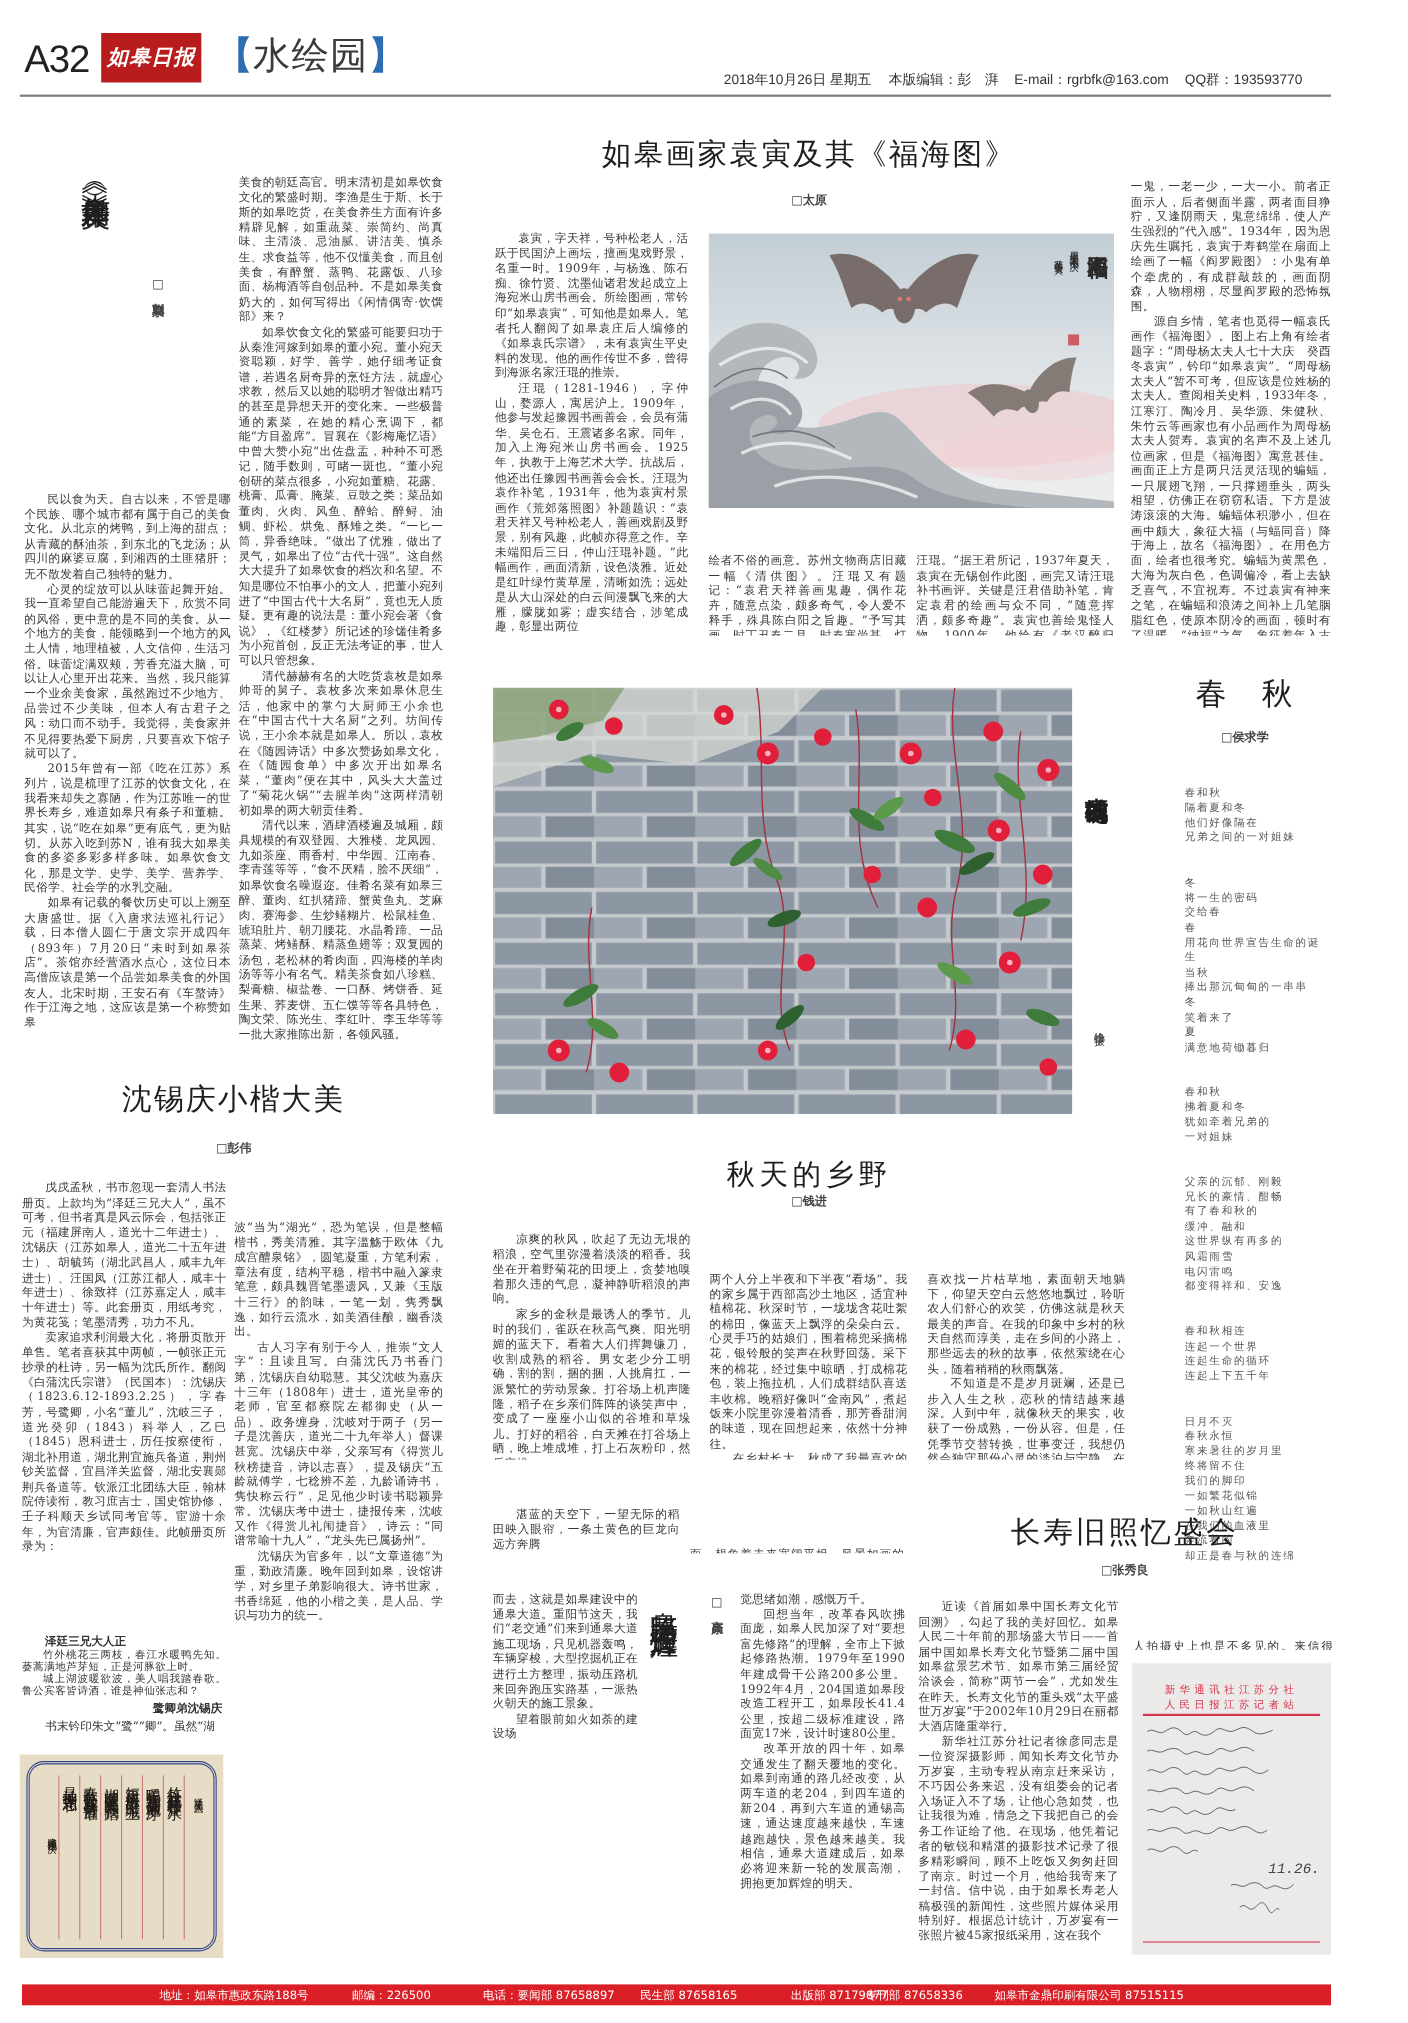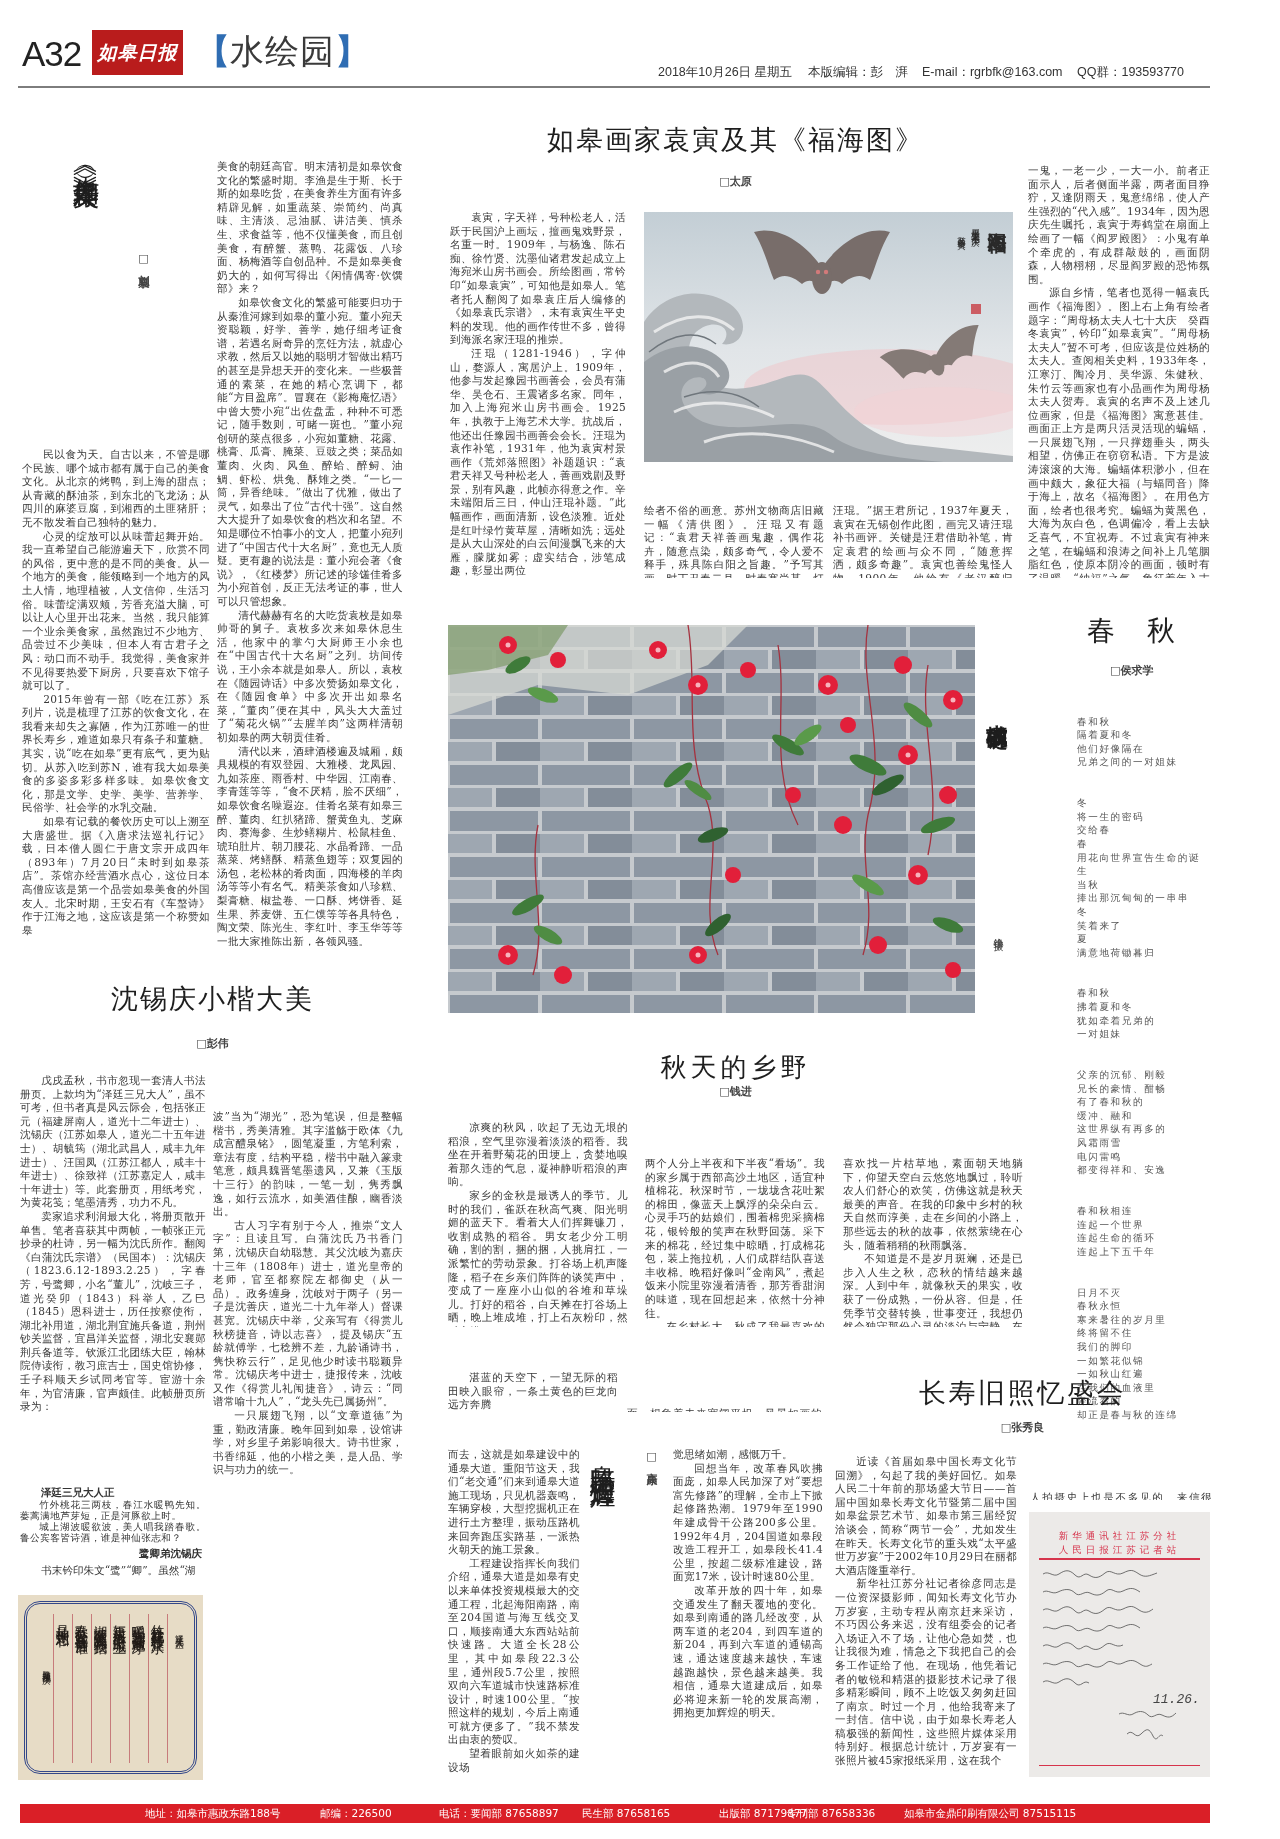--- a/index.html
+++ b/index.html
@@ -287,21 +287,21 @@
     <div class="ccol main">湖波暖欲波美人唱我踏</div>
     <div class="ccol main">春歌鲁公宾客皆诗酒谁</div>
     <div class="ccol main">是神仙张志和</div>
     <div class="ccol sig">鹭卿弟沈锡庆</div>
   </div>
 </div>
 
 <div class="pg txt" style="left:213px;top:1074px;width:190px;height:722px;">
   <p class="cont">波”当为“湖光”，恐为笔误，但是整幅楷书，秀美清雅。其字滥觞于欧体《九成宫醴泉铭》，圆笔凝重，方笔利索，章法有度，结构平稳，楷书中融入篆隶笔意，颇具魏晋笔墨遗风，又兼《玉版十三行》的韵味，一笔一划，隽秀飘逸，如行云流水，如美酒佳酿，幽香淡出。</p>
   <p>古人习字有别于今人，推崇“文人字”：且读且写。白蒲沈氏乃书香门第，沈锡庆自幼聪慧。其父沈岐为嘉庆十三年（1808年）进士，道光皇帝的老师，官至都察院左都御史（从一品）。政务缠身，沈岐对于两子（另一子是沈善庆，道光二十九年举人）督课甚宽。沈锡庆中举，父亲写有《得赏儿秋榜捷音，诗以志喜》，提及锡庆“五龄就傅学，七稔辨不差，九龄诵诗书，隽快称云行”，足见他少时读书聪颖异常。沈锡庆考中进士，捷报传来，沈岐又作《得赏儿礼闱捷音》，诗云：“同谱常喻十九人”，“龙头先已属扬州”。</p>
-  <p>一只展翅飞翔，以“文章道德”为重，勤政清廉。晚年回到如皋，设馆讲学，对乡里子弟影响很大。诗书世家，书香绵延，他的小楷之美，是人品、学识与功力的统一。</p>
+  <p>沈锡庆为官多年，以“文章道德”为重，勤政清廉。晚年回到如皋，设馆讲学，对乡里子弟影响很大。诗书世家，书香绵延，他的小楷之美，是人品、学识与功力的统一。</p>
 </div>
 
 <div class="pg headline" style="left:448px;top:1037px;width:575px;font-size:26px;letter-spacing:4px;margin-top:13px;">秋天的乡野</div>
 <div class="pg byline" style="left:448px;top:1084px;width:575px;">□钱进</div>
 <div class="pg txt" style="left:448px;top:1121px;width:180px;height:206px;">
   <p>凉爽的秋风，吹起了无边无垠的稻浪，空气里弥漫着淡淡的稻香。我坐在开着野菊花的田埂上，贪婪地嗅着那久违的气息，凝神静听稻浪的声响。</p>
   <p>家乡的金秋是最诱人的季节。儿时的我们，雀跃在秋高气爽、阳光明媚的蓝天下。看着大人们挥舞镰刀，收割成熟的稻谷。男女老少分工明确，割的割，捆的捆，人挑肩扛，一派繁忙的劳动景象。打谷场上机声隆隆，稻子在乡亲们阵阵的谈笑声中，变成了一座座小山似的谷堆和草垛儿。打好的稻谷，白天摊在打谷场上晒，晚上堆成堆，打上石灰粉印，然后安排</p>
 </div>
 <div class="pg txt" style="left:645px;top:1121px;width:180px;height:206px;">
   <p class="cont">两个人分上半夜和下半夜“看场”。我的家乡属于西部高沙土地区，适宜种植棉花。秋深时节，一垅垅含花吐絮的棉田，像蓝天上飘浮的朵朵白云。心灵手巧的姑娘们，围着棉兜采摘棉花，银铃般的笑声在秋野回荡。采下来的棉花，经过集中晾晒，打成棉花包，装上拖拉机，人们成群结队喜送丰收棉。晚稻好像叫“金南风”，煮起饭来小院里弥漫着清香，那芳香甜润的味道，现在回想起来，依然十分神往。</p>
@@ -313,21 +313,20 @@
 </div>
 
 <div class="pg txt" style="left:448px;top:1371px;width:170px;height:41px;">
   <p>湛蓝的天空下，一望无际的稻田映入眼帘，一条土黄色的巨龙向远方奔腾</p>
 </div>
 <div class="pg txt" style="left:627px;top:1371px;width:195px;height:41px;">
   <p class="cont">面，想象着未来宽阔平坦、风景如画的快速通道，不由触发起我那点点滴滴难以忘怀的回忆。顿</p>
 </div>
 <div class="pg txt" style="left:448px;top:1412px;width:132px;height:384px;">
   <p class="cont">而去，这就是如皋建设中的通皋大道。重阳节这天，我们“老交通”们来到通皋大道施工现场，只见机器轰鸣，车辆穿梭，大型挖掘机正在进行土方整理，振动压路机来回奔跑压实路基，一派热火朝天的施工景象。</p>
-  <p>工程建设指挥长向我们介绍，通皋大道是如皋有史以来单体投资规模最大的交通工程，北起海阳南路，南至204国道与海互线交叉口，顺接南通大东西站站前快速路。大道全长28公里，其中如皋段22.3公里，通州段5.7公里，按照双向六车道城市快速路标准设计，时速100公里。“按照这样的规划，今后上南通可就方便多了。”我不禁发出由衷的赞叹。</p>
   <p>望着眼前如火如荼的建设场</p>
 </div>
 <div class="pg vert headline" style="left:586px;top:1445px;font-size:26px;letter-spacing:3px;line-height:34px;">皋路巨变通辉煌</div>
 <div class="pg vert byline" style="left:643px;top:1450px;letter-spacing:1px;">□高康</div>
 <div class="pg txt" style="left:673px;top:1412px;width:150px;height:384px;">
   <p class="cont">觉思绪如潮，感慨万千。</p>
   <p>回想当年，改革春风吹拂面庞，如皋人民加深了对“要想富先修路”的理解，全市上下掀起修路热潮。1979年至1990年建成骨干公路200多公里。1992年4月，204国道如皋段改造工程开工，如皋段长41.4公里，按超二级标准建设，路面宽17米，设计时速80公里。</p>
   <p>改革开放的四十年，如皋交通发生了翻天覆地的变化。如皋到南通的路几经改变，从两车道的老204，到四车道的新204，再到六车道的通锡高速，通达速度越来越快，车速越跑越快，景色越来越美。我相信，通皋大道建成后，如皋必将迎来新一轮的发展高潮，拥抱更加辉煌的明天。</p>
 </div>
 

